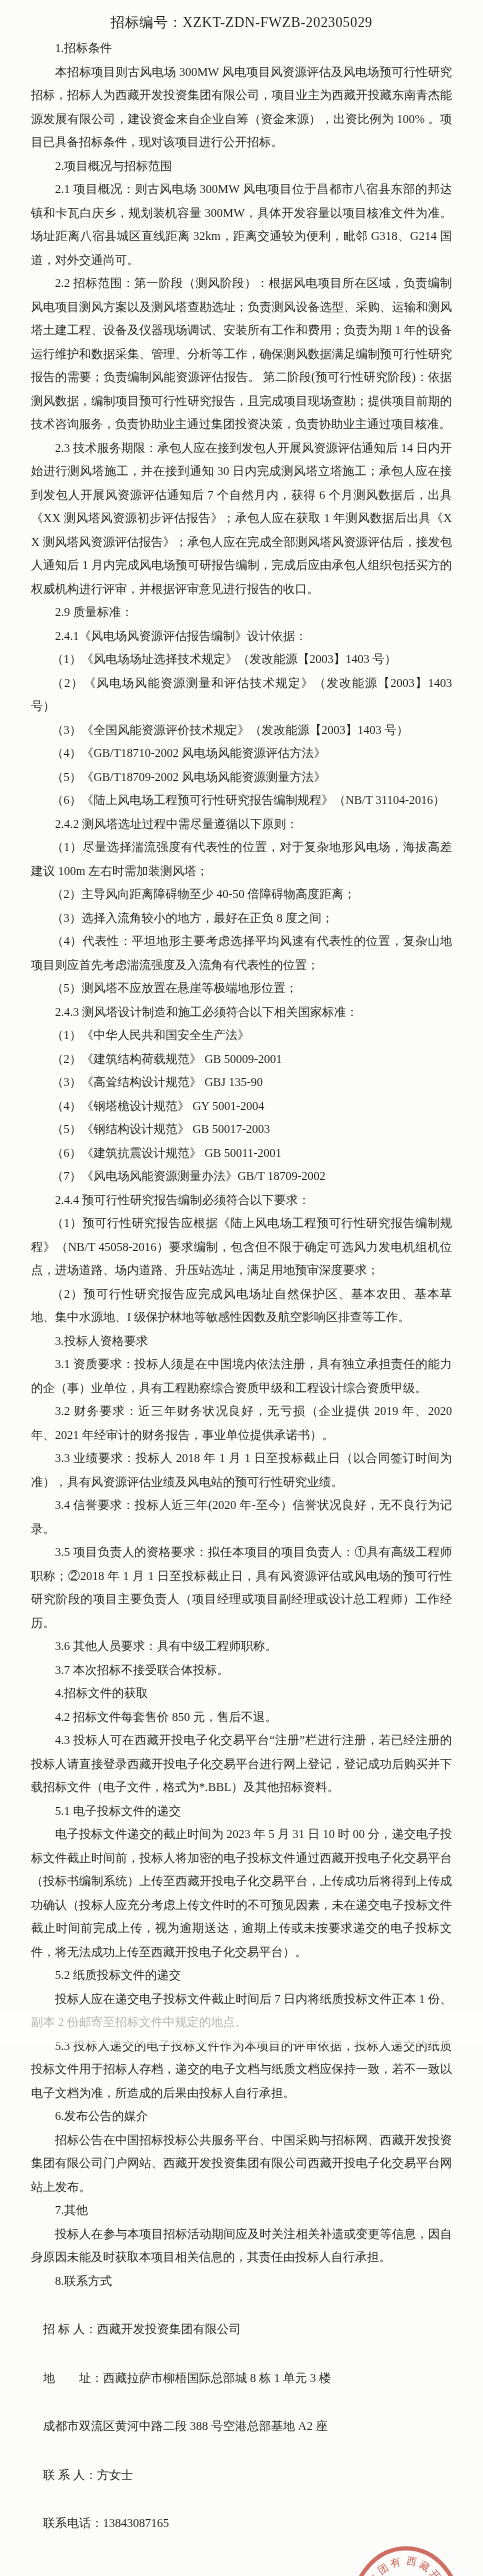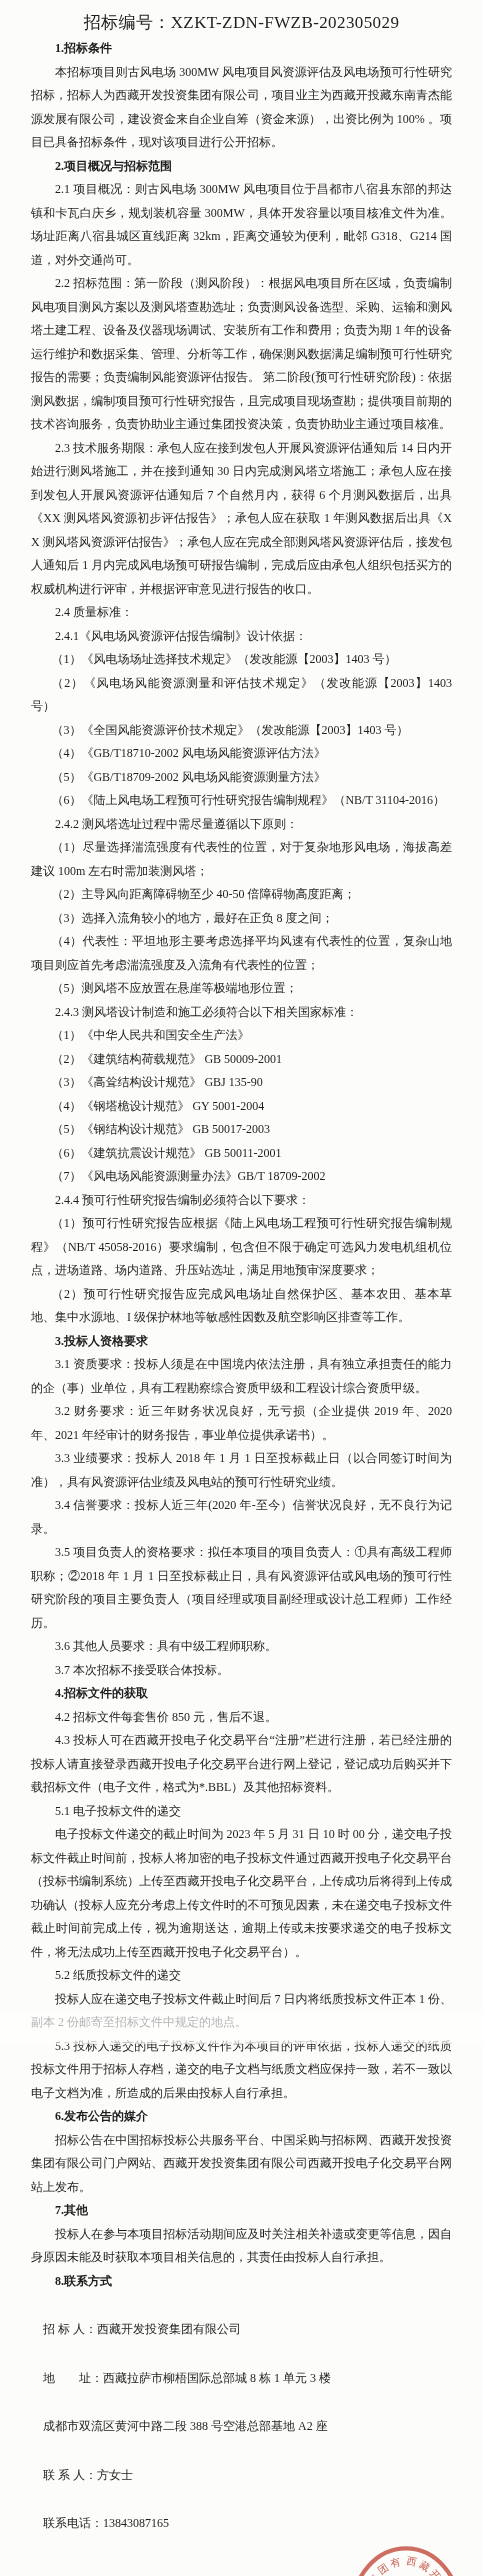--- a/index.html
+++ b/index.html
@@ -3,23 +3,23 @@
 <meta charset="utf-8">
 <style>
   html,body{margin:0;padding:0;background:#f1f1ee;}
   .page{
     width:483px;min-height:2576px;margin:0 auto;background:#fcfcfa;
     box-sizing:border-box;padding:11.2px 31px 28px 31px;
     font-family:"Liberation Serif","DejaVu Serif",serif;
     color:#1e1e1e;font-size:12px;line-height:23.5px;
     position:relative;overflow:hidden;
   }
-  .docnum{margin:0 0 2.8px 0;text-align:center;font-size:17px;letter-spacing:0.4px;}
+  .docnum{margin:0 0 2.8px 0;text-align:center;font-size:14px;letter-spacing:0.4px;}
   .blk{margin:0;text-align:justify;word-break:break-all;}
-  .h{font-weight:bold;text-indent:2em;}
+  .h{font-weight:normal;text-indent:2em;}
   .p{text-indent:2em;}
   .item{text-indent:1.7em;}
   .contact{text-indent:1em;margin-top:25px;}
   .signature-area{position:relative;margin-top:21px;height:151px;}
   .sig-company{position:absolute;top:42px;right:5.6px;z-index:2;letter-spacing:0.7px;}
   .seal{position:absolute;top:-15.4px;right:-14px;width:120px;height:137px;z-index:1;opacity:.88;}
   .scan-band{position:absolute;left:0;width:100%;height:32px;background:rgba(255,255,255,.65);pointer-events:none;}
 </style>
 </head>
 <body>
@@ -28,21 +28,21 @@
 
   <p class="docnum">招标编号：XZKT-ZDN-FWZB-202305029</p>
 
   <div>
       <p class="blk h">1.招标条件</p>
       <p class="blk p">本招标项目则古风电场 300MW 风电项目风资源评估及风电场预可行性研究招标，招标人为西藏开发投资集团有限公司，项目业主为西藏开投藏东南青杰能源发展有限公司，建设资金来自企业自筹（资金来源），出资比例为 100% 。项目已具备招标条件，现对该项目进行公开招标。</p>
       <p class="blk h">2.项目概况与招标范围</p>
       <p class="blk p">2.1 项目概况：则古风电场 300MW 风电项目位于昌都市八宿县东部的邦达镇和卡瓦白庆乡，规划装机容量 300MW，具体开发容量以项目核准文件为准。场址距离八宿县城区直线距离 32km，距离交通较为便利，毗邻 G318、G214 国道，对外交通尚可。</p>
       <p class="blk p">2.2 招标范围：第一阶段（测风阶段）：根据风电项目所在区域，负责编制风电项目测风方案以及测风塔查勘选址；负责测风设备选型、采购、运输和测风塔土建工程、设备及仪器现场调试、安装所有工作和费用；负责为期 1 年的设备运行维护和数据采集、管理、分析等工作，确保测风数据满足编制预可行性研究报告的需要；负责编制风能资源评估报告。 第二阶段(预可行性研究阶段)：依据测风数据，编制项目预可行性研究报告，且完成项目现场查勘；提供项目前期的技术咨询服务，负责协助业主通过集团投资决策，负责协助业主通过项目核准。</p>
       <p class="blk p">2.3 技术服务期限：承包人应在接到发包人开展风资源评估通知后 14 日内开始进行测风塔施工，并在接到通知 30 日内完成测风塔立塔施工；承包人应在接到发包人开展风资源评估通知后 7 个自然月内，获得 6 个月测风数据后，出具《XX 测风塔风资源初步评估报告》；承包人应在获取 1 年测风数据后出具《XX 测风塔风资源评估报告》；承包人应在完成全部测风塔风资源评估后，接发包人通知后 1 月内完成风电场预可研报告编制，完成后应由承包人组织包括买方的权威机构进行评审，并根据评审意见进行报告的收口。</p>
-      <p class="blk p">2.4 质量标准：</p>
+      <p class="blk p">2.9 质量标准：</p>
       <p class="blk p">2.4.1《风电场风资源评估报告编制》设计依据：</p>
       <p class="blk item">（1）《风电场场址选择技术规定》（发改能源【2003】1403 号）</p>
       <p class="blk item">（2）《风电场风能资源测量和评估技术规定》（发改能源【2003】1403 号）</p>
       <p class="blk item">（3）《全国风能资源评价技术规定》（发改能源【2003】1403 号）</p>
       <p class="blk item">（4）《GB/T18710-2002 风电场风能资源评估方法》</p>
       <p class="blk item">（5）《GB/T18709-2002 风电场风能资源测量方法》</p>
       <p class="blk item">（6）《陆上风电场工程预可行性研究报告编制规程》（NB/T 31104-2016）</p>
       <p class="blk p">2.4.2 测风塔选址过程中需尽量遵循以下原则：</p>
       <p class="blk item">（1）尽量选择湍流强度有代表性的位置，对于复杂地形风电场，海拔高差建议 100m 左右时需加装测风塔；</p>
       <p class="blk item">（2）主导风向距离障碍物至少 40-50 倍障碍物高度距离；</p>

